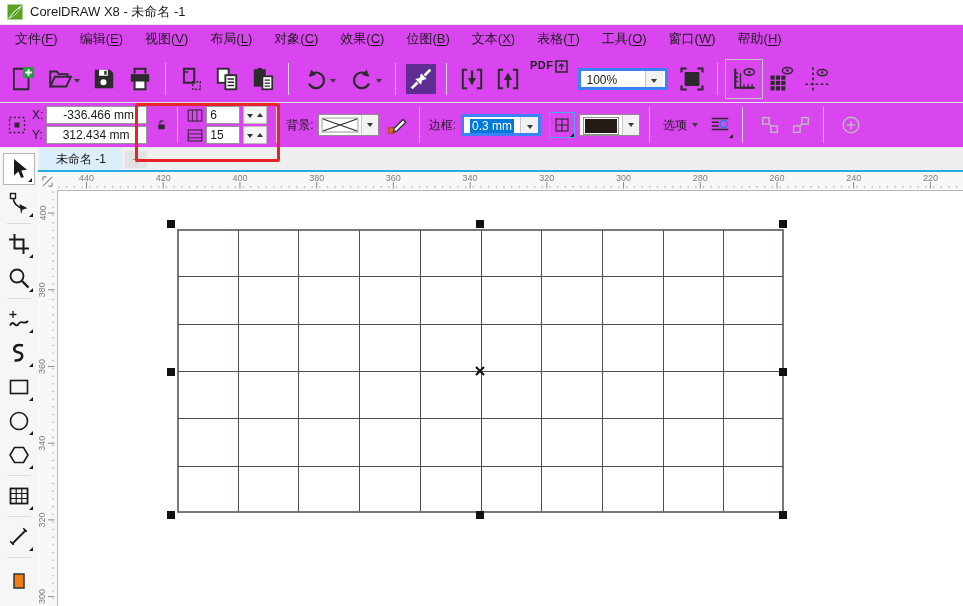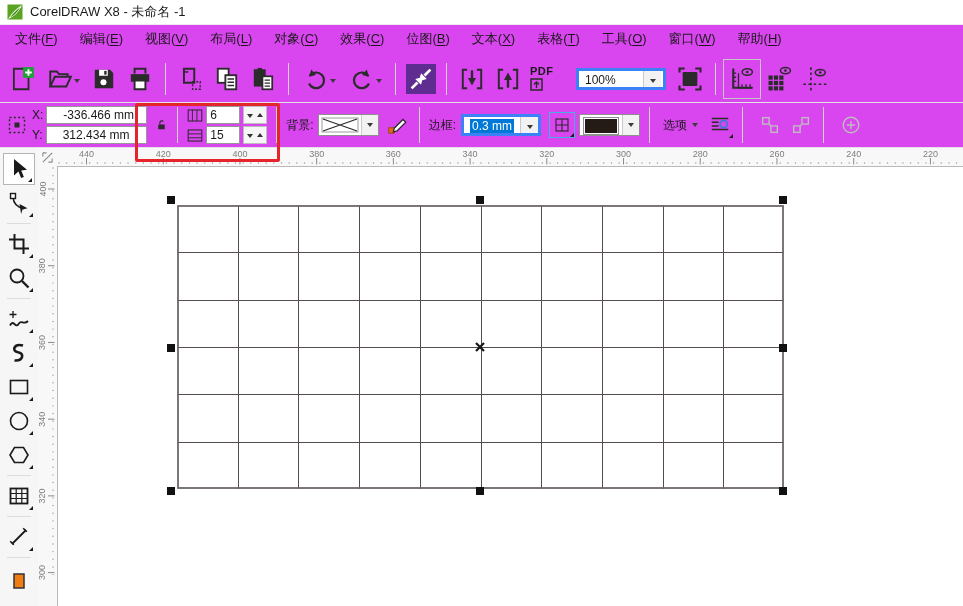--- a/index.html
+++ b/index.html
@@ -15,21 +15,21 @@
   .menu-item u{text-underline-offset:2px;}
   
   .toolbar{height:48px;display:flex;align-items:center;padding-left:4px;border-bottom:1px solid #e3e3e3;box-sizing:border-box;}
   .tbtn{height:38px;min-width:36px;display:flex;align-items:center;justify-content:center;gap:1px;}
   .tbtn svg{display:block;}
   .sep{width:1px;height:32px;background:#d2d2d2;margin:0 7px;flex:none;}
   .car{width:0;height:0;border:3.6px solid transparent;border-top:4.4px solid #3a3a3a;margin-top:7px;display:inline-block;}
   .combo{display:flex;align-items:stretch;height:22px;background:#fff;border:3px solid #3b82f6;box-sizing:border-box;}
   .combo .combo-text{padding:2px 6px;font-size:12px;min-width:52px;}
   .combo .combo-btn{width:17px;display:flex;align-items:flex-start;justify-content:center;border-left:1px solid #c9c9c9;background:#f2f2f2;}
-  .pdfbtn{flex-direction:column;align-items:flex-start;padding:0 4px;}
+  .pdfbtn{flex-direction:row;align-items:flex-start;padding:0 4px;justify-content:flex-end;}
   .pdftxt{font-size:11px;font-weight:bold;line-height:11px;letter-spacing:.5px;}
   
   .propbar{height:45px;display:flex;align-items:center;padding-left:7px;font-size:12px;border-bottom:1px solid #e3e3e3;box-sizing:border-box;position:relative;}
   .propbar .sep{height:36px;margin:0 9px;}
   .row{display:flex;align-items:center;gap:3px;}
   .stack{display:flex;flex-direction:column;gap:2px;}
   .lab{white-space:nowrap;}
   .fld{background:#fff;border:1px solid #979797;height:16px;line-height:16px;font-size:12px;padding:0 3px;box-sizing:content-box;}
   .xyf{width:80px;padding-left:16px;}
   .szf{width:96px;}
@@ -435,20 +435,26 @@
           </svg>
         </div>
         <div class="tool-sep"></div>
         <div class="tool notri">
           <svg width="24" height="24" viewBox="0 0 24 24">
             <rect x="7" y="8" width="10" height="14" fill="#f07d12" stroke="#333" stroke-width="1.5"></rect>
           </svg>
         </div>
       </div>
     <div class="rightcol">
+      <div class="tabrow">
+        <div class="tab">
+          <span>未命名 -1</span>
+        </div>
+        <div class="newtab">+</div>
+      </div>
       <div class="rulerrow">
         <div class="rulercorner">
           <svg width="13" height="13" viewBox="0 0 14 14">
             <path d="M2 12L12 2M2 2h4M2 2v4M12 12h-4M12 12v-4" fill="none" stroke="#8a8a8a" stroke-width="1.2"></path>
           </svg>
         </div>
         <div class="hruler" id="hruler"><svg width="906" height="18">
               <circle cx="2" cy="15" r="0.7" fill="#9a9a9a"></circle>
               <circle cx="9.672" cy="15" r="0.7" fill="#9a9a9a"></circle>
               <circle cx="17.344" cy="15" r="0.7" fill="#9a9a9a"></circle>

